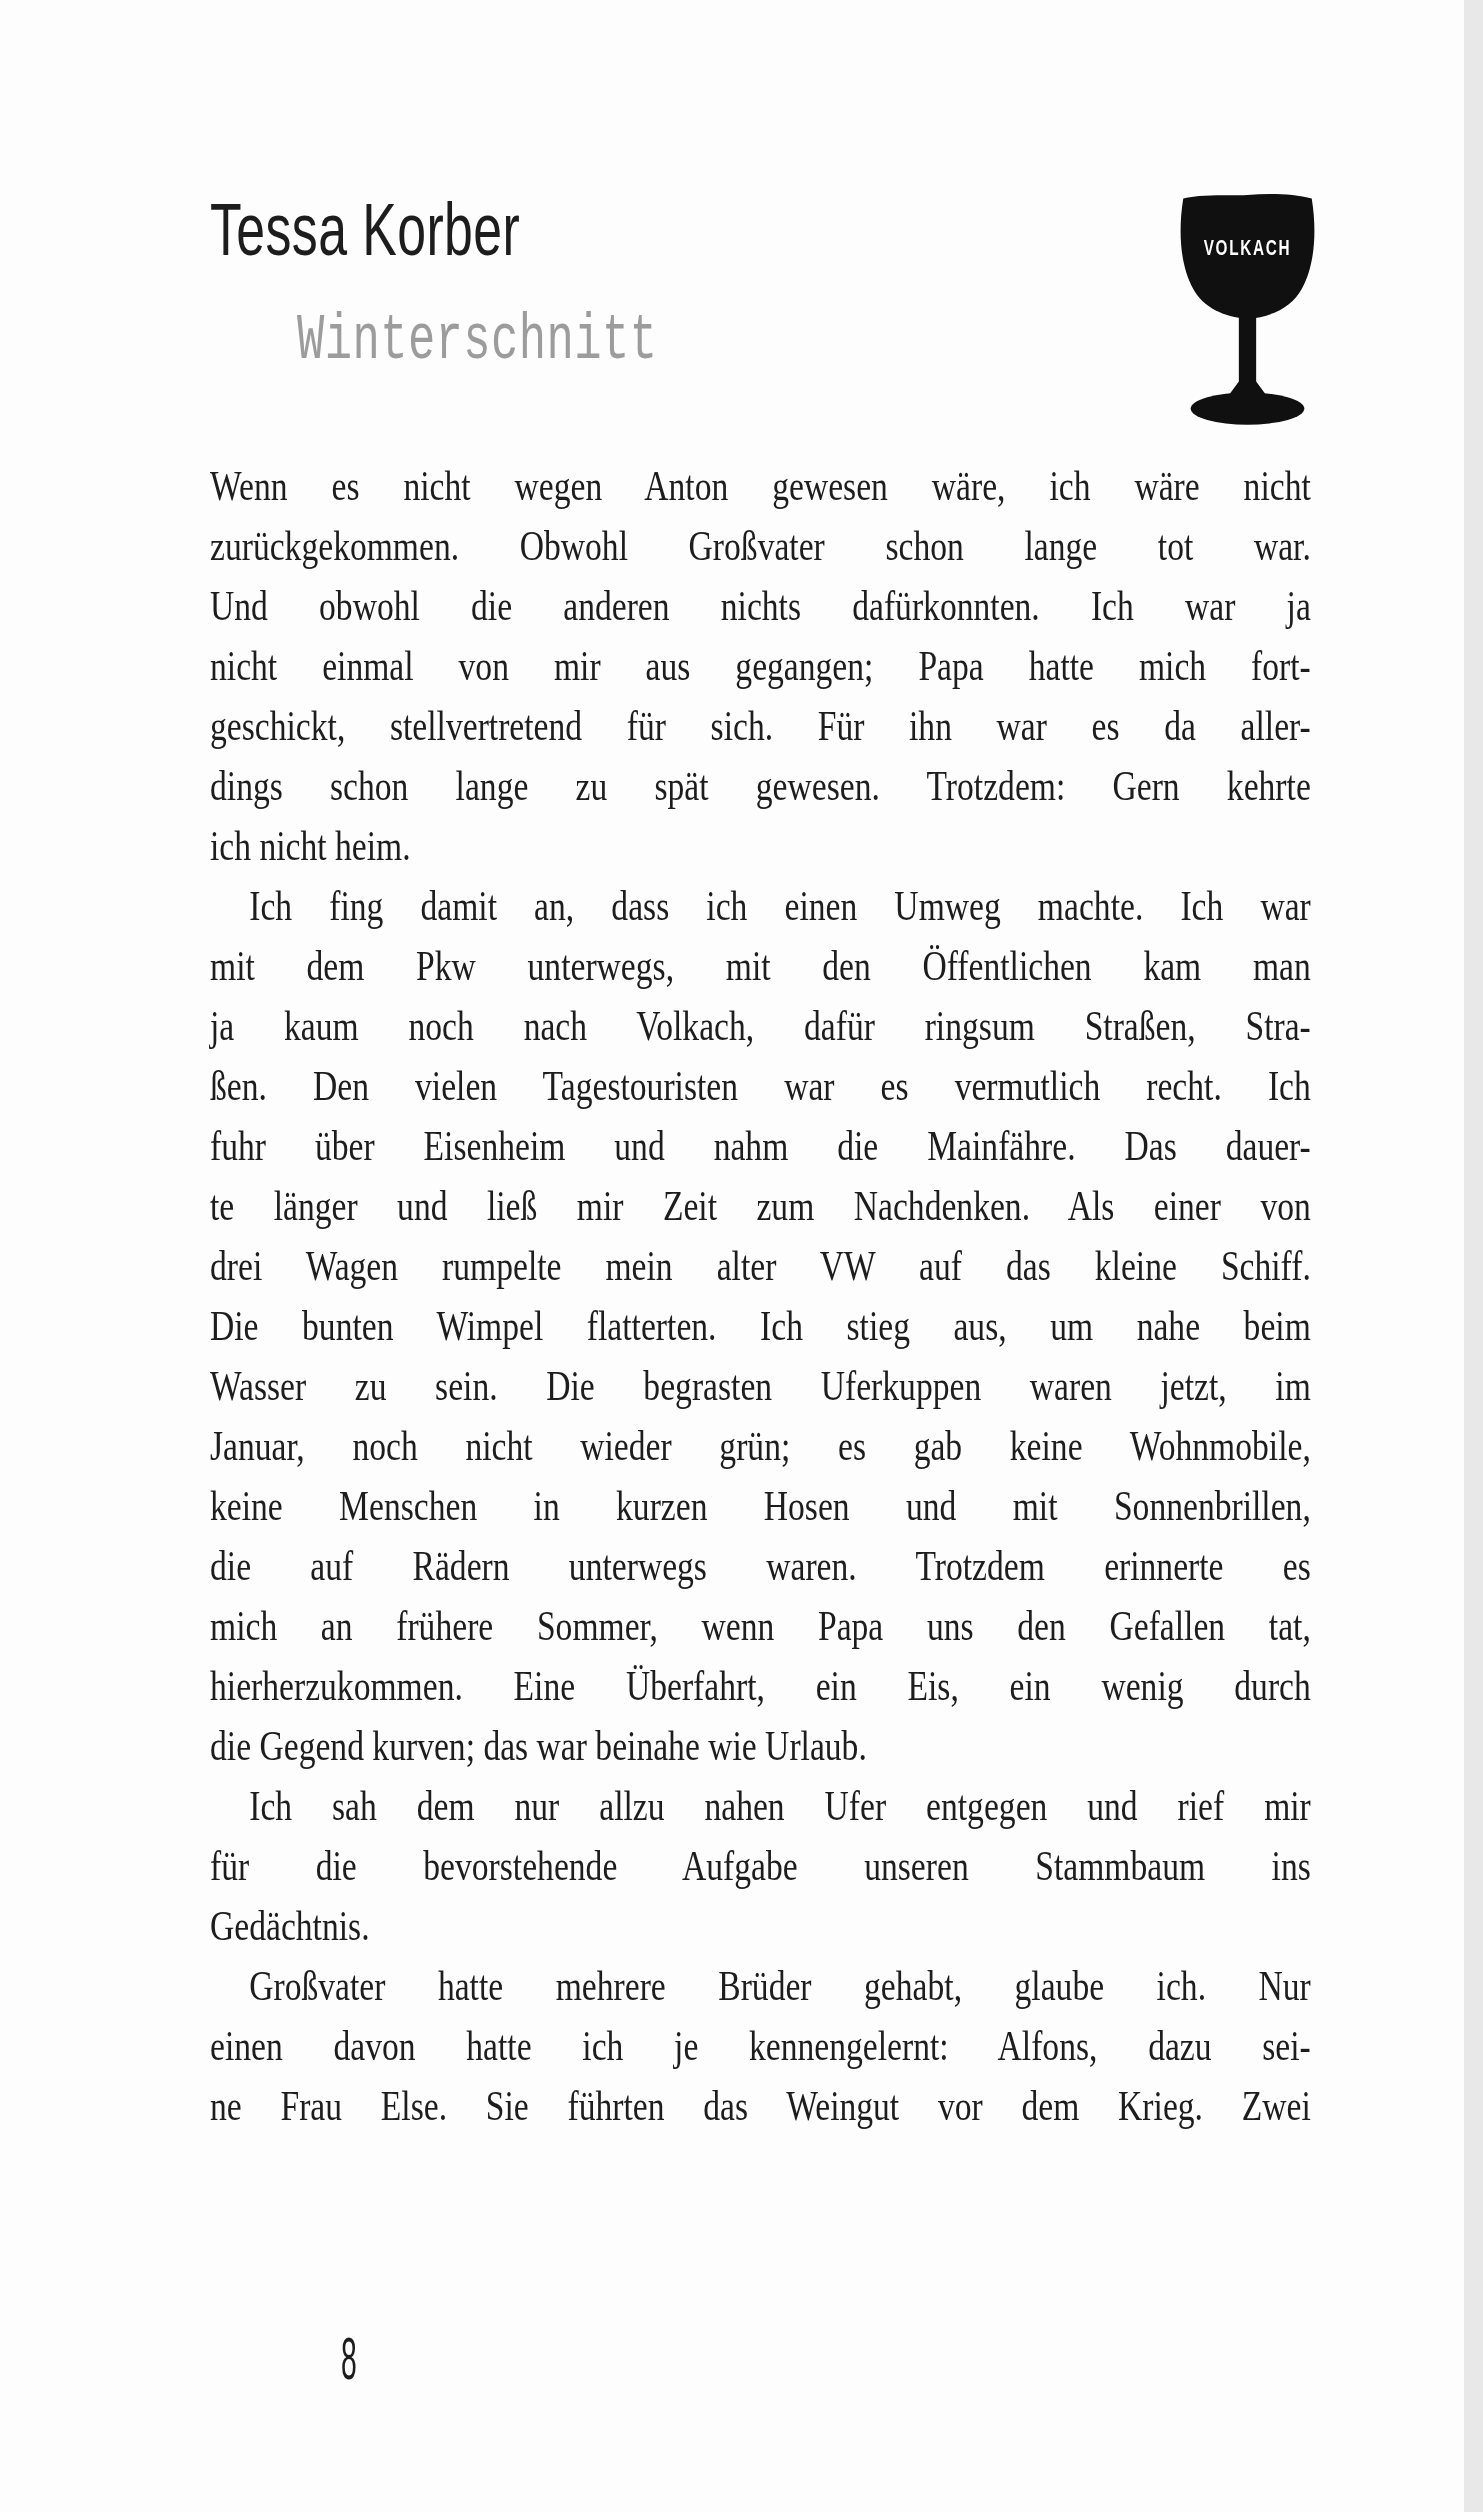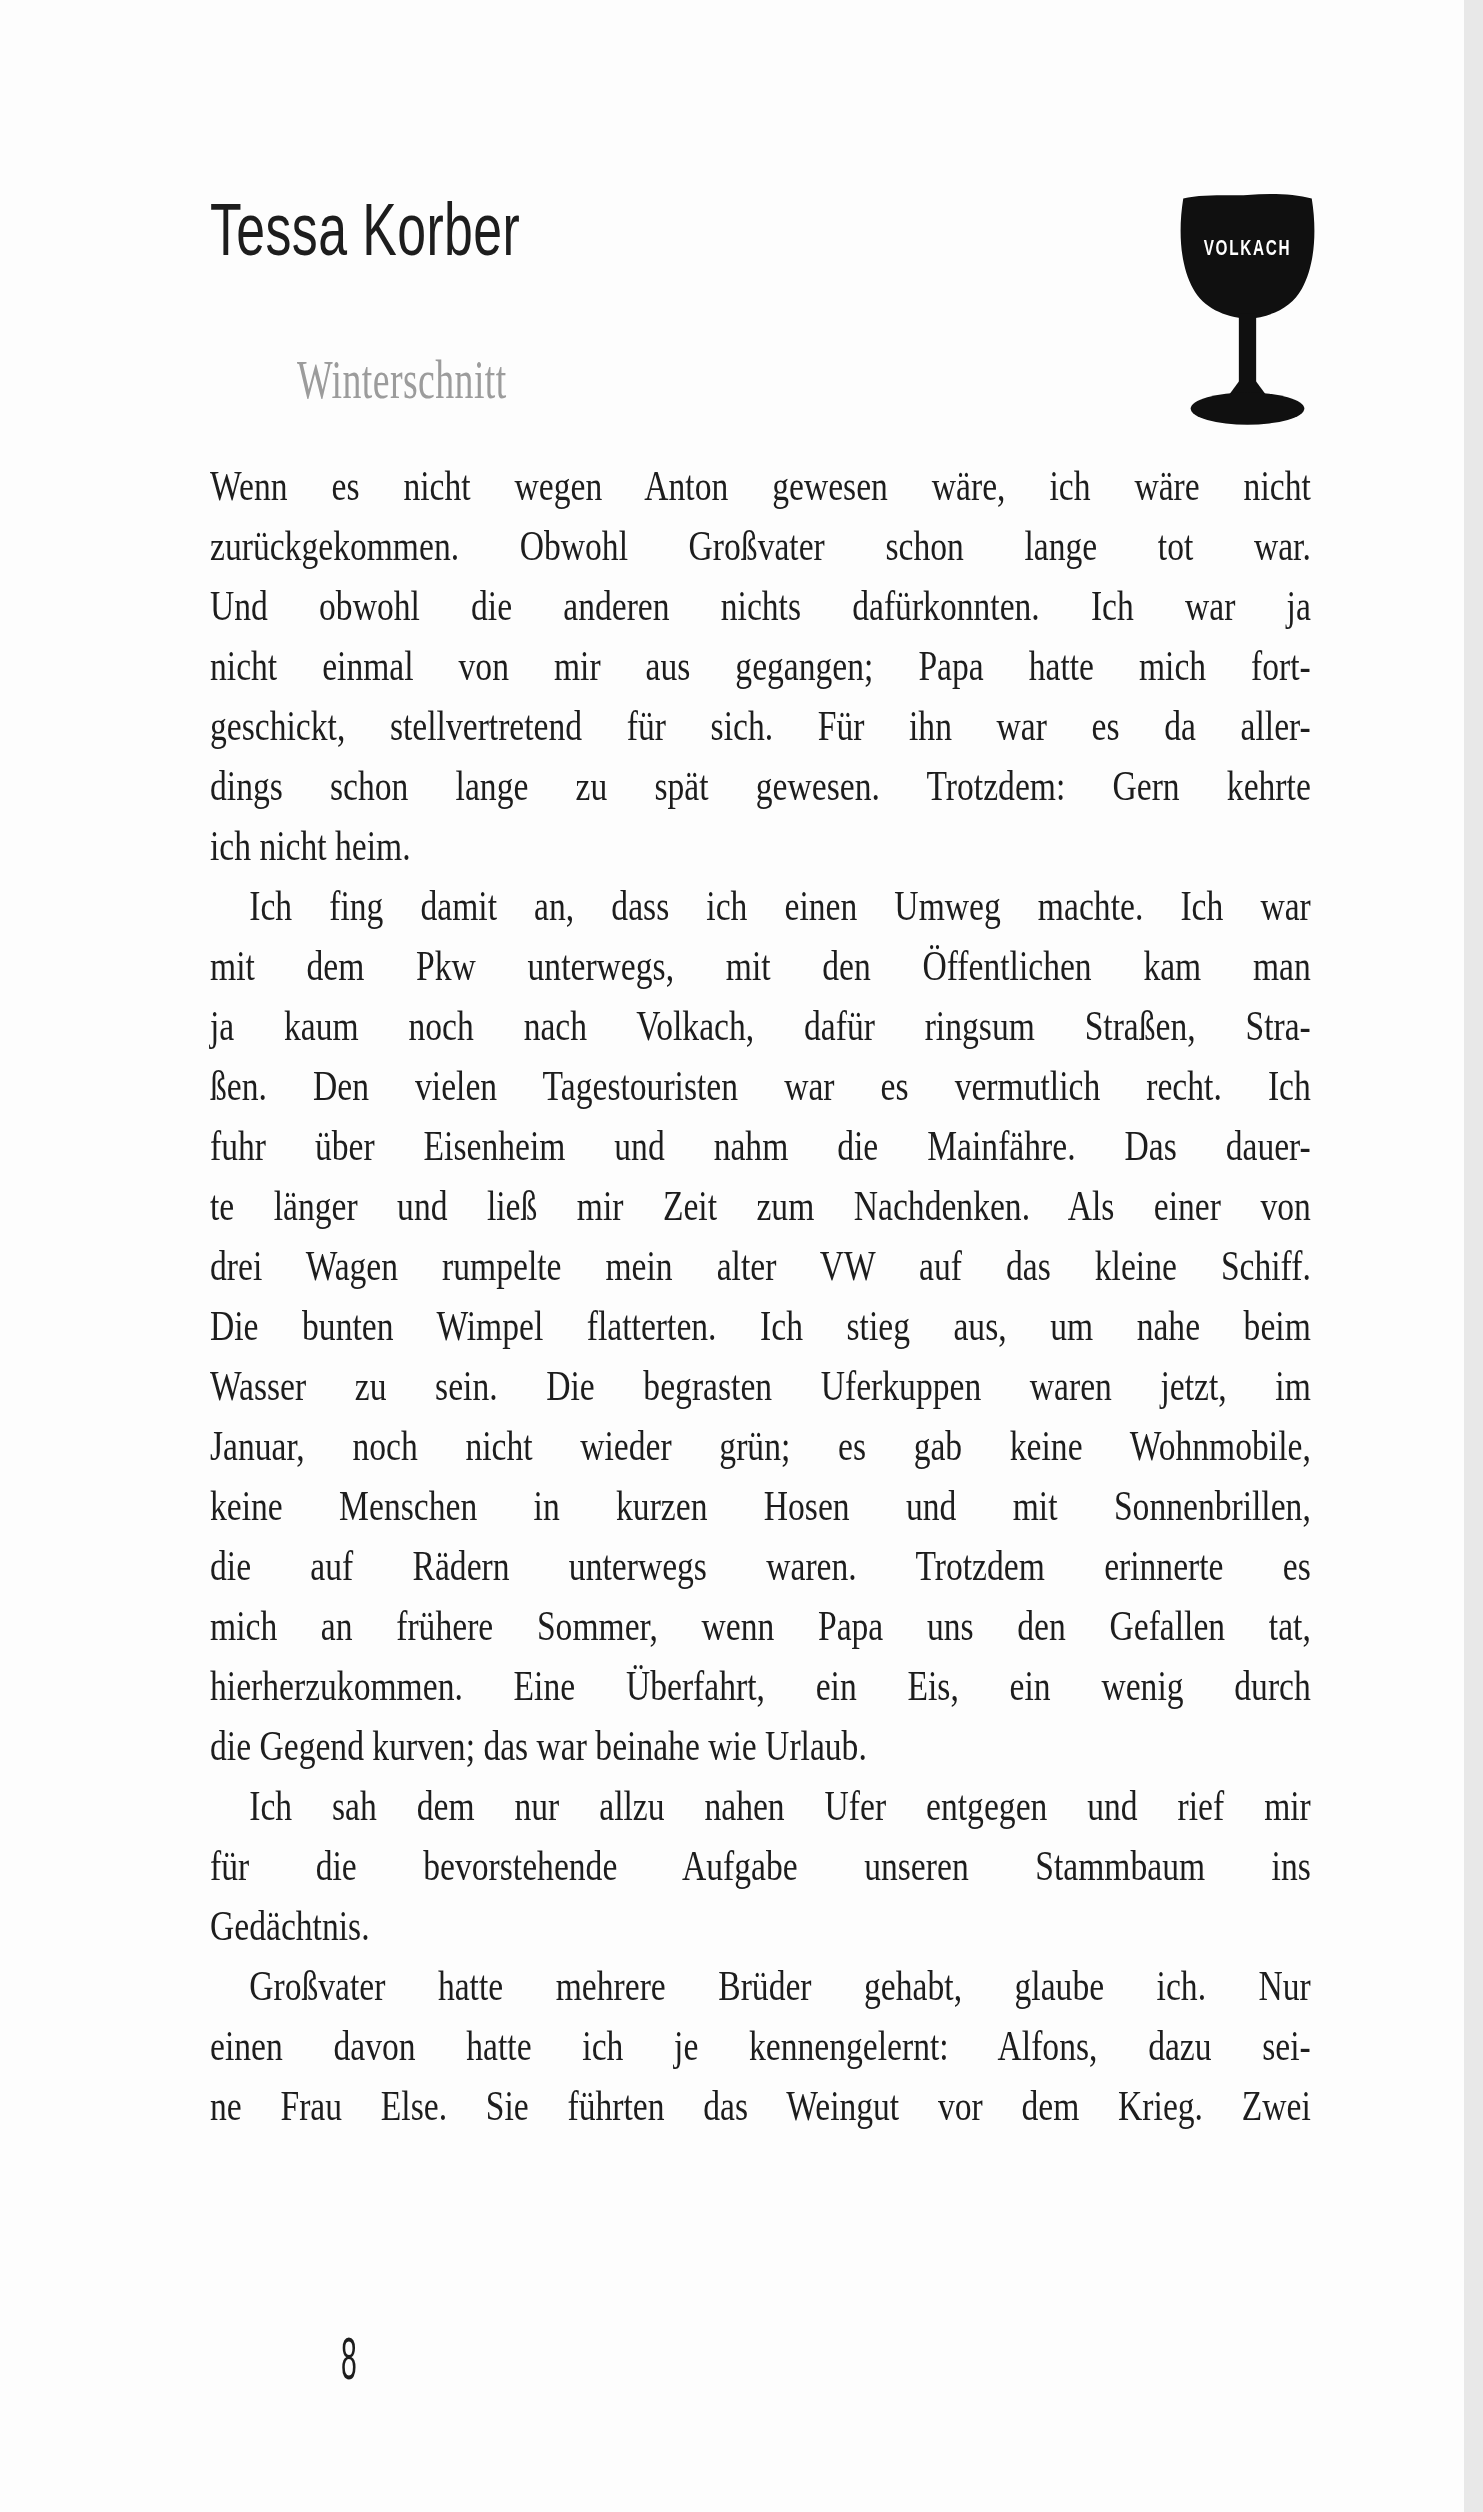--- a/index.html
+++ b/index.html
@@ -20,26 +20,25 @@
     font-family: "Liberation Sans", sans-serif;
     font-size: 74px;
     line-height: 1;
     color: var(--ink, #1d1d1d);
     white-space: nowrap;
   }
   .title {
     position: absolute;
     left: 297px;
     top: 309px;
-    font-family: Liberation Serif, serif;
-    font-size: 54px;
+    font-family: Liberation Mono, monospace;
+    font-size: 65px;
     line-height: 1;
     color: var(--title-gray, #9c9c9c);
     white-space: nowrap;
-    margin-top: 44px;
   }
   .cond {
     display: inline-block;
     transform: scaleX(0.70);
     transform-origin: left top;
     letter-spacing: 0.6px;
   }
 
   
   .glass {

